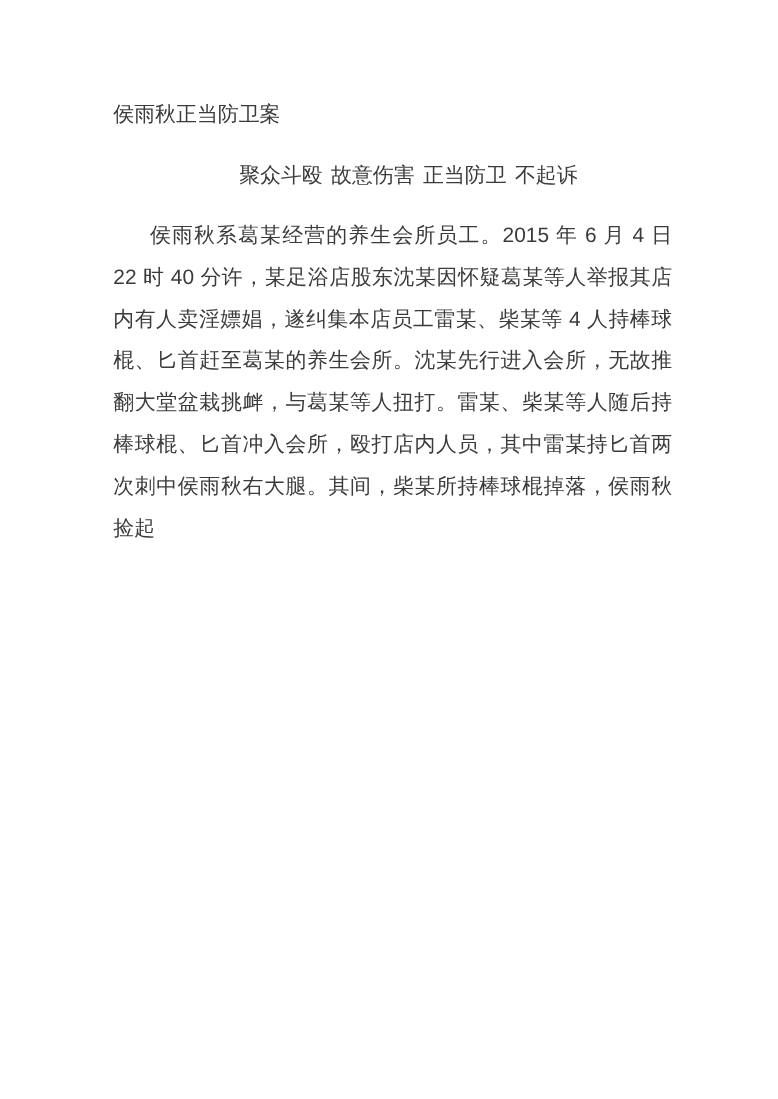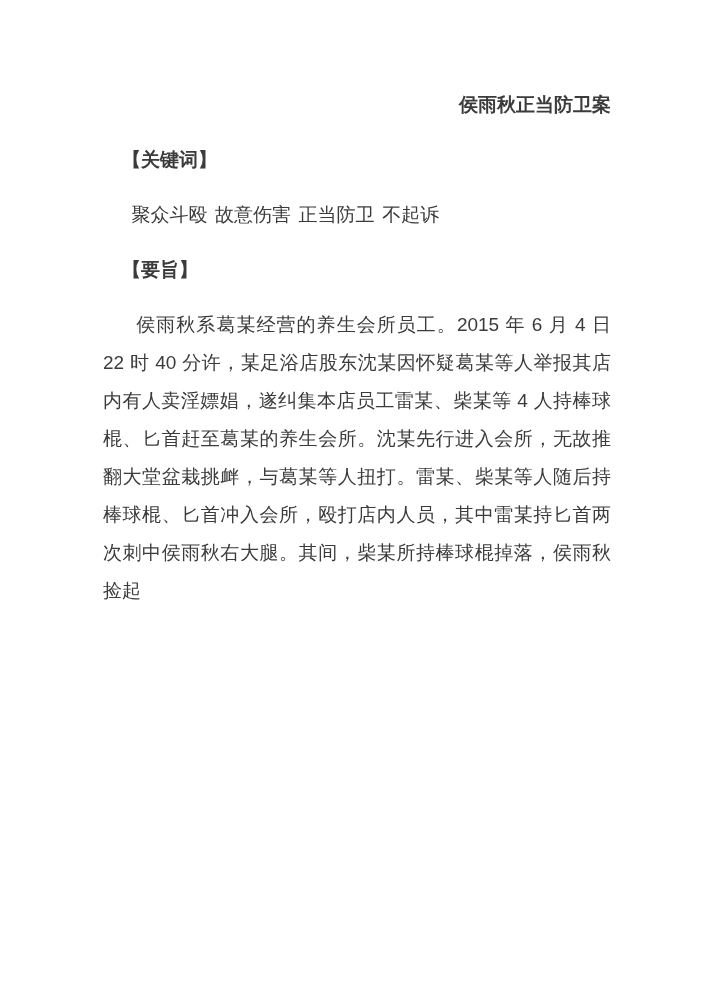--- a/index.html
+++ b/index.html
@@ -15,49 +15,48 @@
     padding: 86px 96px 0 103px;
     overflow: hidden;
   }
   .page p {
     font-size: 19px;
     line-height: 38px;
     color: var(--text-color, #3b3b3b);
     margin: 0 0 17px 0;
   }
   .doc-title {
-    text-align: right;
-    font-weight: 700;
+    text-align: left;
+    font-weight: 400;
     font-size: 22px;
   }
   .section-heading {
     font-weight: 700;
     text-indent: 1em;
   }
   .keywords-line {
     text-indent: 1.5em;
     word-spacing: 0.12em;
+    text-align: center;
   }
   .body-para {
     text-indent: 1.75em;
     text-align: justify;
   }
 </style>
 </head>
 <body>
 
 <div class="page">
 
   <p class="doc-title">侯雨秋正当防卫案</p>
 
 
-  <p class="section-heading">【关键词】</p>
 
   <p class="keywords-line">聚众斗殴 故意伤害 正当防卫 不起诉</p>
 
-  <p class="section-heading">【要旨】</p>
 
 
 
 
   <p class="body-para">侯雨秋系葛某经营的养生会所员工。2015 年 6 月 4 日 22 时 40 分许，某足浴店股东沈某因怀疑葛某等人举报其店内有人卖淫嫖娼，遂纠集本店员工雷某、柴某等 4 人持棒球棍、匕首赶至葛某的养生会所。沈某先行进入会所，无故推翻大堂盆栽挑衅，与葛某等人扭打。雷某、柴某等人随后持棒球棍、匕首冲入会所，殴打店内人员，其中雷某持匕首两次刺中侯雨秋右大腿。其间，柴某所持棒球棍掉落，侯雨秋捡起</p>
 
 </div>
 
 </body></html>

